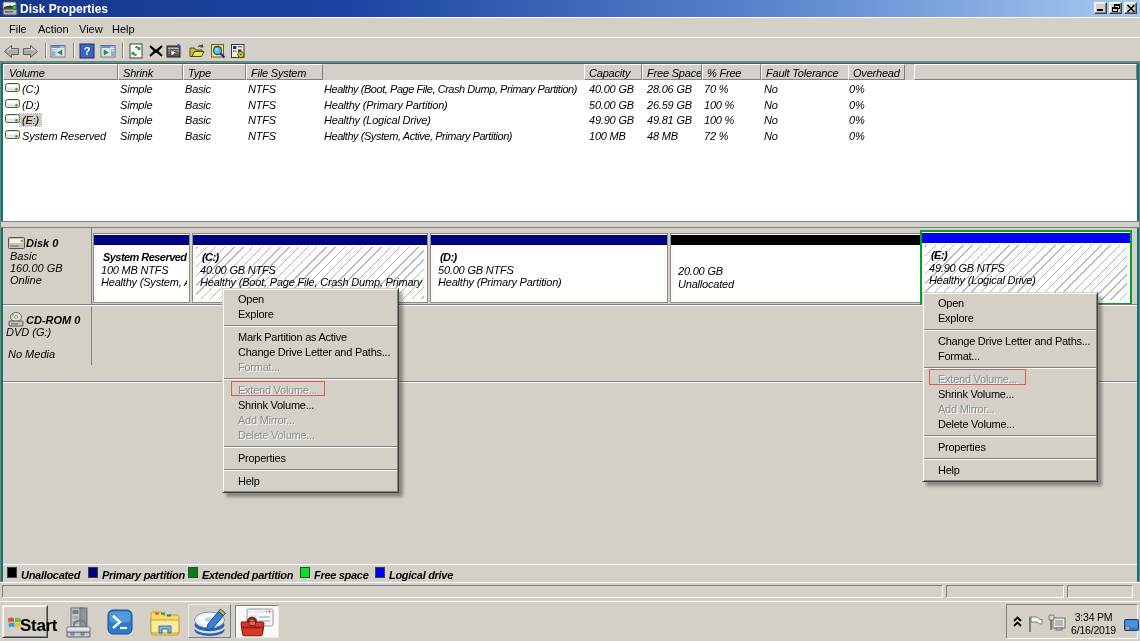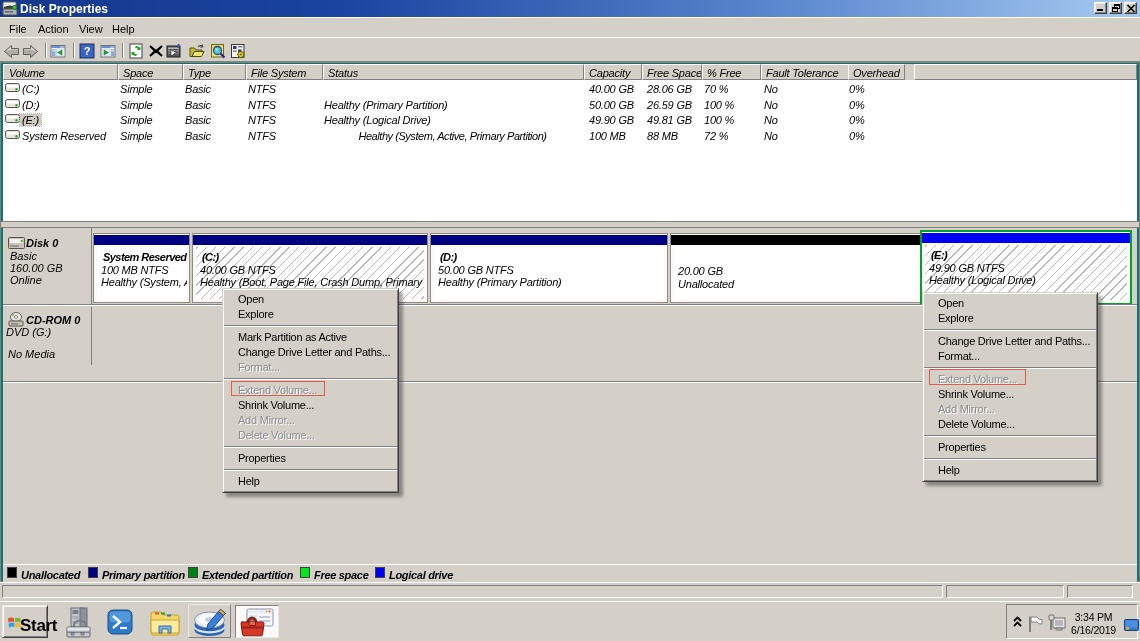--- a/index.html
+++ b/index.html
@@ -195,41 +195,41 @@
       <circle cx="10.8" cy="11.5" r="3" fill="#E8D028" stroke="#70600C"></circle>
       <circle cx="10.8" cy="11.5" r="1.1" fill="#70600C"></circle>
       <path d="M10.8 7.7 v1.3 M10.8 14 v1.3 M7 11.5 h1.3 M13.3 11.5 h1.3 M8.1 8.8 l0.9 0.9 M12.5 13.2 l0.9 0.9 M13.4 8.8 l-0.9 0.9 M9 13.2 l-0.9 0.9" stroke="#70600C" stroke-width="1"></path>
     </svg>
 </div>
 
 <div class="abs" id="content">
   <div class="abs" id="list">
     <div class="abs" id="lheader">
       <div class="hcell" style="left:0; width:115px; padding-left:5px;">Volume</div>
-      <div class="hcell" style="left:115px; width:65px;">Space</div>
+      <div class="hcell" style="left:115px; width:65px;">Shrink</div>
       <div class="hcell" style="left:180px; width:63px;">Type</div>
       <div class="hcell" style="left:243px; width:77px;">File System</div>
-      <div class="hcell" style="left:320px; width:261px;">Status</div>
       <div class="hcell" style="left:581px; width:58px;">Capacity</div>
       <div class="hcell" style="left:639px; width:60px;">Free Space</div>
       <div class="hcell" style="left:699px; width:59px;">% Free</div>
       <div class="hcell" style="left:758px; width:93px;">Fault Tolerance</div>
       <div class="hcell" style="left:845px; width:57px;">Overhead</div>
       <div class="hcell" style="left:911px; width:223px;"></div>
     </div>
     <div class="lrow" style="top:16px;">
       <svg class="vicon" viewBox="0 0 16 10">
           <rect x="0.5" y="0.5" width="14" height="8" rx="2" fill="#E8E4DC" stroke="#58544C"></rect>
           <rect x="2" y="2" width="11" height="2.5" rx="1" fill="#fff"></rect>
           <circle cx="11.5" cy="6.3" r="1.2" fill="#2CA02C"></circle>
         </svg>
       <span class="lc" style="left:19px;">(C:)</span>
         <span class="lc" style="left:117px;">Simple</span>
         <span class="lc" style="left:182px;">Basic</span>
         <span class="lc" style="left:245px;">NTFS</span>
+        <span class="lc" style="left:321px; width:257px; overflow:hidden; letter-spacing:-0.45px;">Healthy (Boot, Page File, Crash Dump, Primary Partition)</span>
         <span class="lc" style="left:586px;">40.00 GB</span>
         <span class="lc" style="left:644px;">28.06 GB</span>
         <span class="lc" style="left:701px;">70 %</span>
         <span class="lc" style="left:761px;">No</span>
         <span class="lc" style="left:846px;">0%</span>
     </div>
     <div class="lrow" style="top:32px;">
       <svg class="vicon" viewBox="0 0 16 10">
           <rect x="0.5" y="0.5" width="14" height="8" rx="2" fill="#E8E4DC" stroke="#58544C"></rect>
           <rect x="2" y="2" width="11" height="2.5" rx="1" fill="#fff"></rect>
@@ -266,23 +266,23 @@
     <div class="lrow" style="top:63px;">
       <svg class="vicon" viewBox="0 0 16 10">
           <rect x="0.5" y="0.5" width="14" height="8" rx="2" fill="#E8E4DC" stroke="#58544C"></rect>
           <rect x="2" y="2" width="11" height="2.5" rx="1" fill="#fff"></rect>
           <circle cx="11.5" cy="6.3" r="1.2" fill="#2CA02C"></circle>
         </svg>
       <span class="lc" style="left:19px;">System Reserved</span>
         <span class="lc" style="left:117px;">Simple</span>
         <span class="lc" style="left:182px;">Basic</span>
         <span class="lc" style="left:245px;">NTFS</span>
-        <span class="lc" style="left:321px; width:257px; overflow:hidden; letter-spacing:-0.45px;text-align:center;">Healthy (System, Active, Primary Partition)</span>
+        <span class="lc" style="left:321px; width:257px; overflow:hidden; letter-spacing:-0.45px;">Healthy (System, Active, Primary Partition)</span>
         <span class="lc" style="left:586px;">100 MB</span>
-        <span class="lc" style="left:644px;">88 MB</span>
+        <span class="lc" style="left:644px;">48 MB</span>
         <span class="lc" style="left:701px;">72 %</span>
         <span class="lc" style="left:761px;">No</span>
         <span class="lc" style="left:846px;">0%</span>
     </div>
   </div>
   <div class="abs" style="left:0; top:158px; width:1138px; height:7px; border-top:1px solid #808080; border-bottom:1px solid #808080; background:#D4D0C8;"></div>
   <div class="abs" id="gpane">
 
     <div class="dlabel" style="top:0; height:76px;">
       <svg class="abs" style="left:5px; top:9px;" width="17" height="12" viewBox="0 0 17 12">

